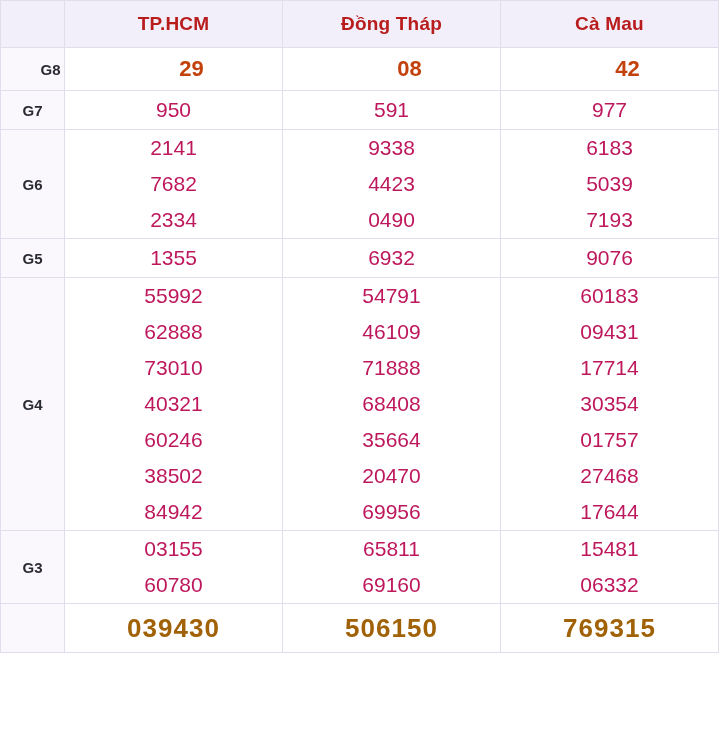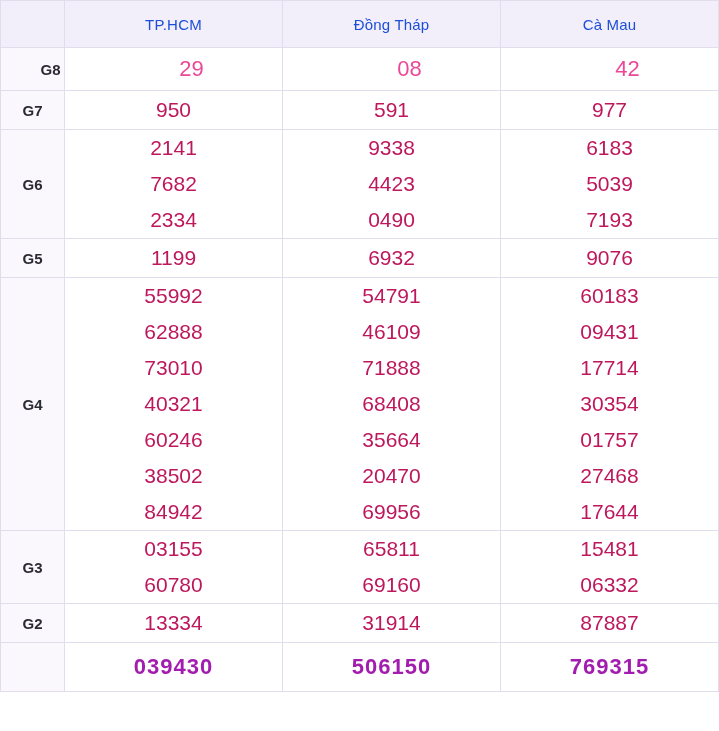--- a/index.html
+++ b/index.html
@@ -22,23 +22,23 @@
   table.lottery col.prov-col { width: 218px; }
 
   th, td {
     border: 1px solid #e2ddec;
     text-align: center;
     vertical-align: middle;
     padding: 0;
   }
   thead th {
     background: #f2effa;
-    color: #1d4ed8;
-    font-size: 15px;
-    font-weight: normal;
+    color: #b91c1c;
+    font-size: 19px;
+    font-weight: bold;
     height: 46px;
     letter-spacing: 0.2px;
   }
   thead th.corner {
     background: #f2effa;
   }
   td.rowlabel {
     background: #faf8fd;
     color: #2a2a33;
     font-size: 15px;
@@ -53,28 +53,28 @@
   td.num .stack {
     display: flex;
     flex-direction: column;
     justify-content: center;
   }
   td.num .stack span {
     display: block;
     height: 36px;
     line-height: 36px;
   }
-  tr.g8 td.num { color: #ec4899; font-weight: normal; font-size: 22px; }
+  tr.g8 td.num { color: #c2410c; font-weight: bold; font-size: 22px; }
   tr.g8 td.rowlabel, tr.g8 td.num { height: 42px; padding-left: 36px; }
   tr.g7 td, tr.g5 td, tr.g2 td, tr.g1 td { height: 38px; }
   tr.g6 td, tr.g3 td, tr.g4 td { }
   tr.special td.num {
-    color: #a21caf;
+    color: #a16207;
     font-weight: bold;
-    font-size: 22px;
+    font-size: 26px;
     letter-spacing: 1px;
   }
   tr.special td { height: 48px; }
   tr.special td.rowlabel { position: relative; }
 </style>
 </head>
 <body>
 
 <table class="lottery">
   <colgroup>
@@ -149,21 +149,21 @@
             <span>6183</span>
             <span>5039</span>
             <span>7193</span>
           </div>
         </td>
       </tr>
       <tr class="g5">
         <td class="rowlabel">G5</td>
         <td class="num">
           <div class="stack">
-            <span>1199</span>
+            <span>1355</span>
           </div>
         </td>
         <td class="num">
           <div class="stack">
             <span>6932</span>
           </div>
         </td>
         <td class="num">
           <div class="stack">
             <span>9076</span>
@@ -220,38 +220,20 @@
             <span>69160</span>
           </div>
         </td>
         <td class="num">
           <div class="stack">
             <span>15481</span>
             <span>06332</span>
           </div>
         </td>
       </tr>
-      <tr class="g2">
-        <td class="rowlabel">G2</td>
-        <td class="num">
-          <div class="stack">
-            <span>13334</span>
-          </div>
-        </td>
-        <td class="num">
-          <div class="stack">
-            <span>31914</span>
-          </div>
-        </td>
-        <td class="num">
-          <div class="stack">
-            <span>87887</span>
-          </div>
-        </td>
-      </tr>
       <tr class="special">
         <td class="rowlabel"></td>
         <td class="num">
           <div class="stack">
             <span>039430</span>
           </div>
         </td>
         <td class="num">
           <div class="stack">
             <span>506150</span>

